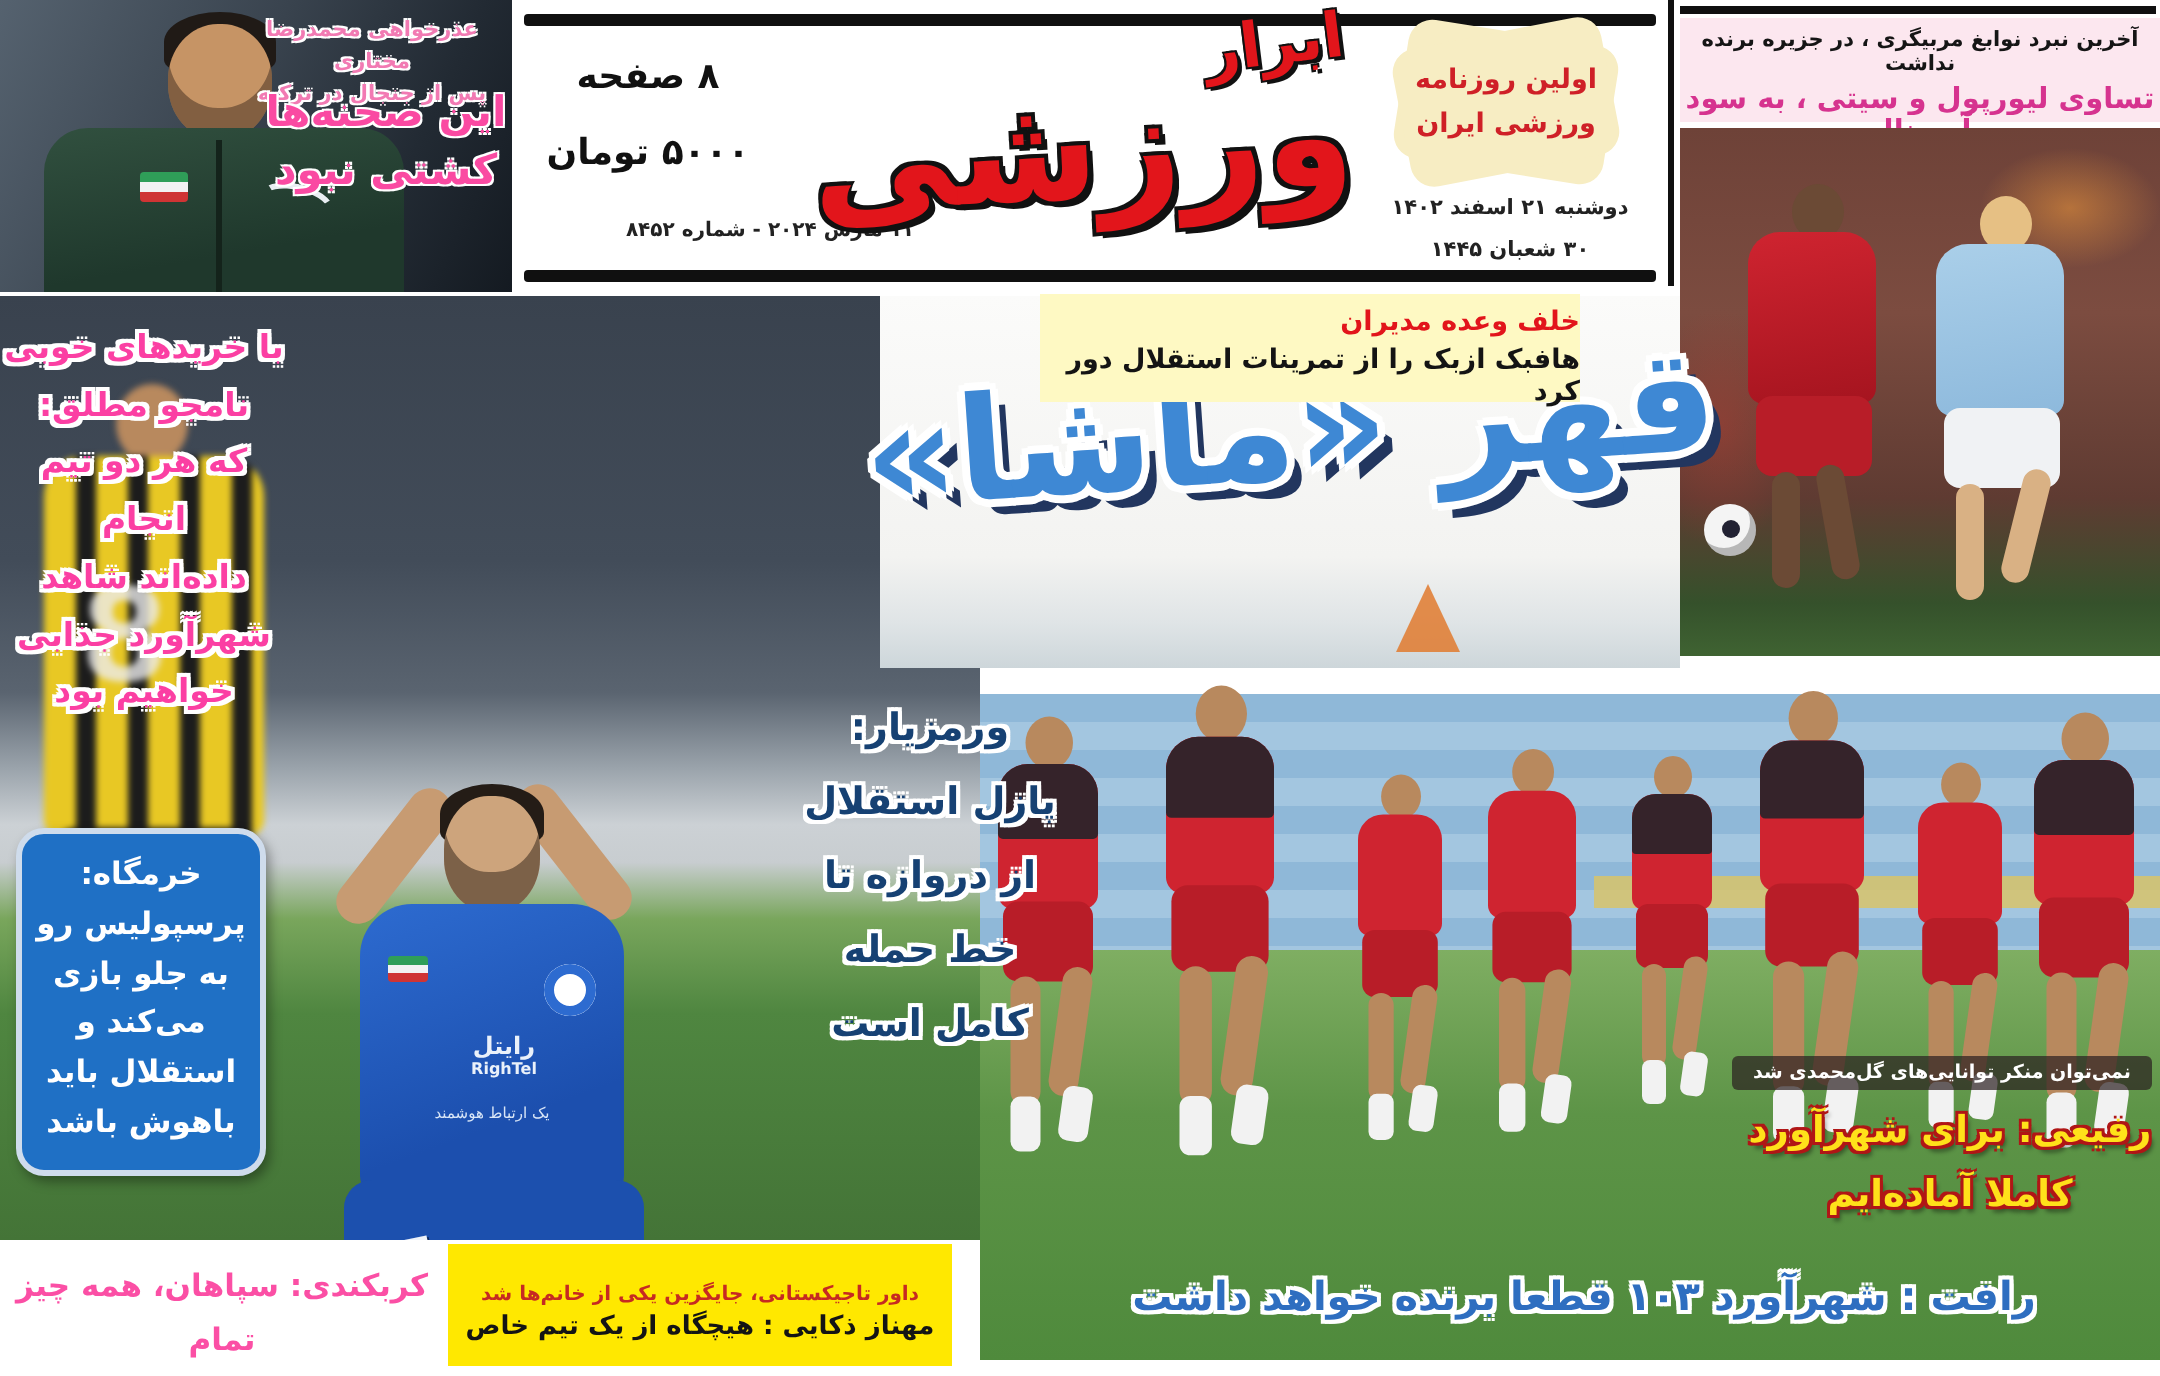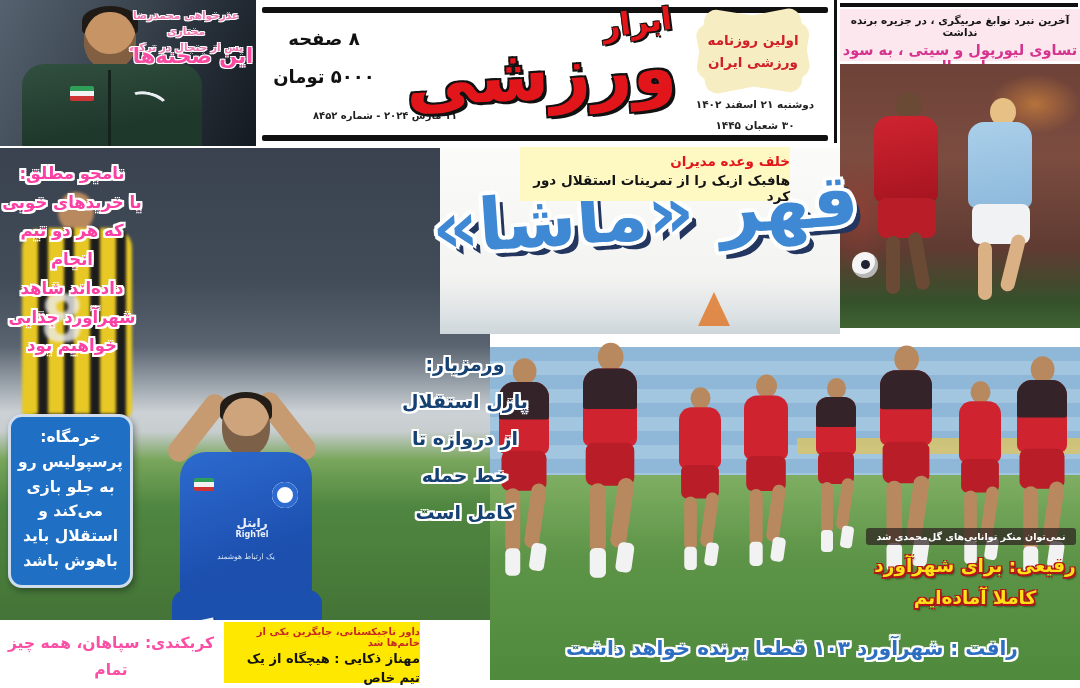--- a/index.html
+++ b/index.html
@@ -145,21 +145,21 @@
          border-radius:3px;color:#fff;font-size:9.5px;font-weight:bold;text-align:center;line-height:17px;z-index:4;}
   .rafiei{position:absolute;right:4px;top:230px;width:202px;color:#ffe11a;font-weight:bold;font-size:18.5px;
           line-height:1.75;text-align:center;z-index:4;
           text-shadow:-1.5px -1.5px 0 #b01616,1.5px -1.5px 0 #b01616,-1.5px 1.5px 0 #b01616,1.5px 1.5px 0 #b01616,2px 3px 2px rgba(0,0,0,.4);}
   .raft{position:absolute;left:30px;right:16px;top:316px;color:#2e6ec0;font-weight:bold;font-size:20px;
         text-align:center;z-index:4;}
 
   
   .karbekandi{left:0px;top:630px;width:222px;color:#fb4fa5;font-weight:bold;font-size:15.5px;
               line-height:1.75;text-align:center;z-index:5;}
-  .zokaei{left:224px;top:622px;width:196px;height:61px;background:#ffe800;z-index:5;text-align:right;padding-top:4px;}
+  .zokaei{left:224px;top:622px;width:252px;height:61px;background:#ffe800;z-index:5;text-align:center;padding-top:20px;}
   .zk-kicker{color:#c62a22;font-size:10px;font-weight:bold;}
   .zk-line{color:#141414;font-weight:bold;font-size:13px;line-height:1.45;margin-top:2px;}
 </style>
 </head>
 <body>
 
 <div id="page">
 
   <div class="abs wrestler">
     <div class="w-hair"></div>
@@ -167,20 +167,21 @@
     <div class="w-torso"></div>
     <div class="w-zip"></div>
     <div class="w-flag"></div>
     <div class="w-swoosh"></div>
     <div class="w-kicker ow1">
       <div>عذرخواهی محمدرضا مختاری</div>
       <div>پس از جنجال در ترکیه</div>
     </div>
     <div class="w-headline ow1">
       <div>این صحنه‌ها</div>
+      <div>کشتی نبود</div>
     </div>
   </div>
 
   <div class="abs masthead">
     <div class="bar top"></div>
     <div class="bar bottom"></div>
     <div class="vline"></div>
     <div class="mh-pages">
       <div>۸ صفحه</div>
       <div>۵۰۰۰ تومان</div>
@@ -254,22 +255,22 @@
         <div class="num77">77</div>
       </div>
 
     </div>
   </div>
 
   <div class="abs lightwash"></div>
   <div class="cone"></div>
 
   <div class="abs namjoo ow">
+    <div>با خریدهای خوبی</div>
     <div>نامجو مطلق:</div>
-    <div>با خریدهای خوبی</div>
     <div>که هر دو تیم انجام</div>
     <div>داده‌اند شاهد</div>
     <div>شهرآورد جذابی</div>
     <div>خواهیم بود</div>
   </div>
   <div class="abs khormagah">
     <div>خرمگاه:</div>
     <div>پرسپولیس رو</div>
     <div>به جلو بازی</div>
     <div>می‌کند و</div>

